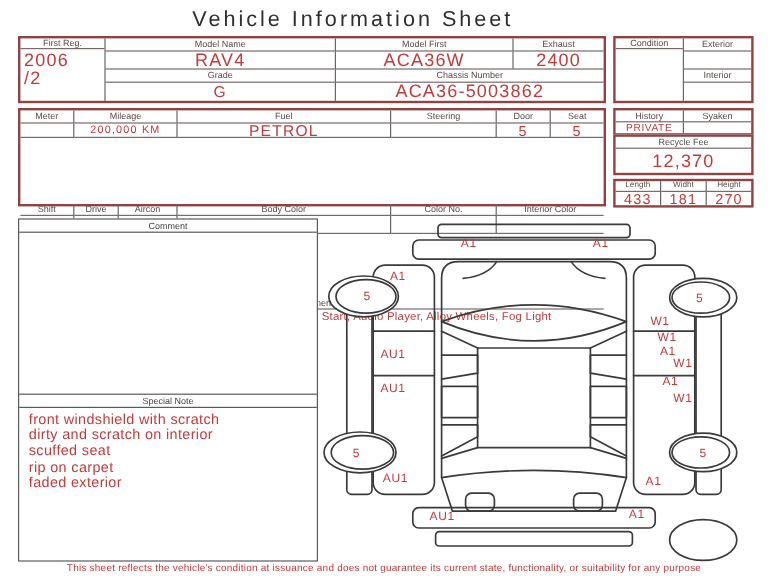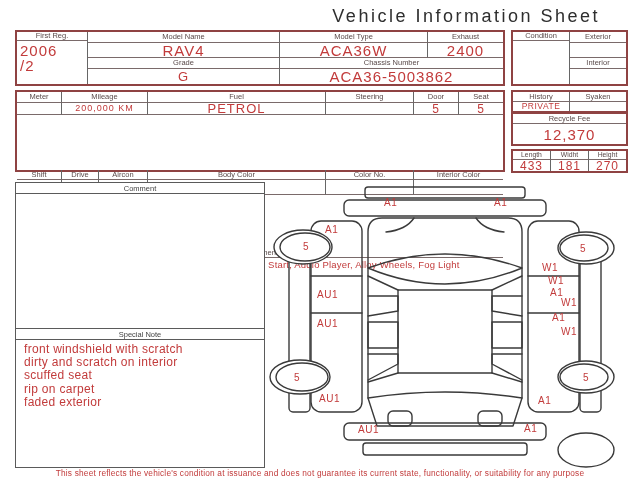--- a/index.html
+++ b/index.html
@@ -1,19 +1,19 @@
 <!DOCTYPE html>
 <html><head>
 <meta charset="utf-8">
 <style>
   * { margin:0; padding:0; box-sizing:border-box; }
   html,body { width:640px; height:480px; background:#fff; font-family:"Liberation Sans", sans-serif; }
   .sheet { position:relative; width:640px; height:480px; background:#fff; overflow:hidden; }
 
-  .title { position:absolute; top:6px; left:12px; width:588px; text-align:right;
+  .title { position:absolute; top:6px; left:0; width:588px; text-align:center;
            font-size:18px; font-weight:500; letter-spacing:2.5px; color:#2e2e2e; }
 
   .box { position:absolute; border:2px solid #8f4343; background:#fff; }
   .gbox { position:absolute; border:1px solid #5a5a5a; background:#fff; }
 
   .grid { display:grid; width:100%; height:100%; }
   .lbl { font-size:7.5px; color:#5a4a4a; display:flex; align-items:center; justify-content:center;
          border-bottom:1px solid #7a6a6a; line-height:1; white-space:nowrap; overflow:hidden; }
   .val { color:#c23b3b; display:flex; align-items:center; justify-content:center;
          letter-spacing:1px; line-height:1; white-space:nowrap; overflow:hidden; }
@@ -54,21 +54,21 @@
   <div class="title">Vehicle Information Sheet</div>
 
   <div class="box" style="left:15px; top:30px; width:490px; height:56px;">
     <div class="grid" style="grid-template-columns:71px 192px 148px 75px; grid-template-rows:11px 15px 11px 15px;">
       <div class="firstreg br" style="grid-area:1/1/5/2;">
         <div class="lbl">First Reg.</div>
         <div class="fv">2006
 /2</div>
       </div>
       <div class="lbl br" style="grid-area:1/2/2/3;">Model Name</div>
-      <div class="lbl br" style="grid-area:1/3/2/4;">Model Type</div>
+      <div class="lbl br" style="grid-area:1/3/2/4;">Model First</div>
       <div class="lbl" style="grid-area:1/4/2/5;">Exhaust</div>
       <div class="val v15 br rb" style="grid-area:2/2/3/3;">RAV4</div>
       <div class="val v15 br rb" style="grid-area:2/3/3/4;">ACA36W</div>
       <div class="val v15 rb" style="grid-area:2/4/3/5;">2400</div>
       <div class="lbl br" style="grid-area:3/2/4/3;">Grade</div>
       <div class="lbl" style="grid-area:3/3/4/5;">Chassis Number</div>
       <div class="val v13 br" style="grid-area:4/2/5/3;">G</div>
       <div class="val v15" style="grid-area:4/3/5/5;">ACA36-5003862</div>
     </div>
   </div>

